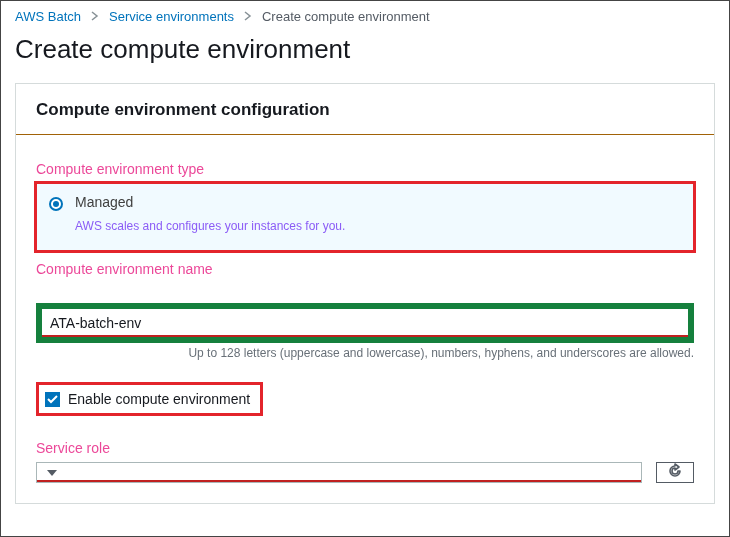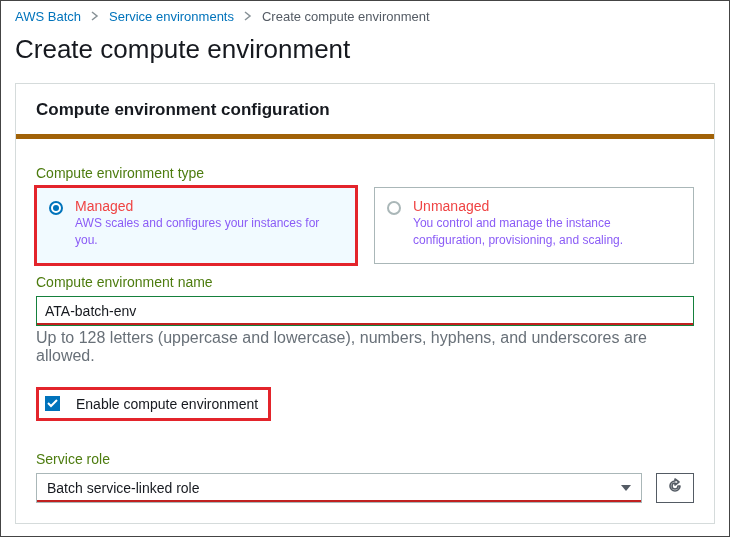--- a/index.html
+++ b/index.html
@@ -31,29 +31,29 @@
   }
   .panel {
     margin: 0 14px 14px 14px;
     border: 1px solid #d5dbdb;
     background: #fff;
   }
   .panel-header {
     padding: 16px 20px 14px 20px;
     font-size: 17px;
     font-weight: 700;
-    border-bottom: 5px solid #a16207;
+    border-bottom: 1px solid #a16207;
     color: #16191f;
   }
   .panel-body {
     padding: 16px 20px 20px 20px;
   }
   .field-label {
     font-size: 14px;
-    color: #4d7c0f;
+    color: #ec4899;
     margin: 10px 0 6px 0;
   }
   .option-row {
     display: flex;
     gap: 18px;
   }
   .option-card {
     flex: 1;
     border: 1px solid #aab7b8;
     background: #fff;
@@ -82,41 +82,43 @@
     border-color: #0073bb;
   }
   .option-card.selected .radio::after {
     content: "";
     position: absolute;
     left: 2px; top: 2px;
     width: 6px; height: 6px;
     background: #0073bb;
     border-radius: 50%;
   }
-  .option-title { font-size: 14px; color: #ef4444; margin-bottom: 1px; }
+  .option-title { font-size: 14px; color: #404040; margin-bottom: 8px; }
   .option-desc { font-size: 12px; color: #8b5cf6; line-height: 1.4; }
   .text-input {
     width: 100%;
-    border: 1px solid #15803d;
+    border: 6px solid #15803d;
     padding: 6px 8px;
     font-size: 14px;
     color: #16191f;
+    margin-top: 20px;
   }
   .help-text {
-    font-size: 16px;
+    font-size: 12px;
     color: #687078;
     margin-top: 3px;
+    text-align: right;
   }
   .underline-red {
     box-shadow: inset 0 -2px 0 0 #c02020;
   }
   .checkbox-row {
     display: inline-flex;
     align-items: center;
-    gap: 16px;
+    gap: 8px;
     border: 3px solid #e3242b;
     padding: 6px 10px 6px 6px;
     margin: 22px 0 6px 0;
   }
   .checkbox {
     width: 15px; height: 15px;
     background: #0073bb;
     border: 1px solid #0073bb;
     position: relative;
     flex: none;
@@ -181,44 +183,38 @@
   <div class="panel-header">Compute environment configuration</div>
   <div class="panel-body">
 
     <div class="field-label">Compute environment type</div>
     <div class="option-row">
       <div class="option-card selected highlighted">
         <div class="radio"></div>
         <div class="option-title">Managed</div>
         <div class="option-desc">AWS scales and configures your instances for you.</div>
       </div>
-      <div class="option-card">
-        <div class="radio"></div>
-        <div class="option-title">Unmanaged</div>
-        <div class="option-desc">You control and manage the instance configuration, provisioning, and scaling.</div>
-      </div>
     </div>
 
     <div class="field-label" style="">Compute environment name</div>
     <input type="text" class="text-input underline-red" value="ATA-batch-env" style="">
     <div class="help-text">Up to 128 letters (uppercase and lowercase), numbers, hyphens, and underscores are allowed.</div>
 
     <div class="checkbox-row">
       <div class="checkbox">
         <svg width="11" height="11" viewBox="0 0 11 11">
             <path d="M1 5 L4 8 L10 2" stroke="#fff" stroke-width="2" fill="none"></path>
           </svg>
       </div>
       <span>Enable compute environment</span>
     </div>
 
-    <div class="field-label" style="margin-top:24px">Service role</div>
+    <div class="field-label" style="margin-top:18px">Service role</div>
     <div class="select-row">
       <div class="select">
-        <span>Batch service-linked role</span>
         <span class="caret"></span>
       </div>
       <div class="refresh-btn">
         <span>
           <svg viewBox="0 0 16 16">
               <path d="M13 8 A5 5 0 1 1 8 3 L8 1 L12 4 L8 7 L8 5 A3 3 0 1 0 11 8 Z" fill="none" stroke="#545b64" stroke-width="1.6" stroke-linejoin="round"></path>
             </svg>
         </span>
       </div>
     </div>

